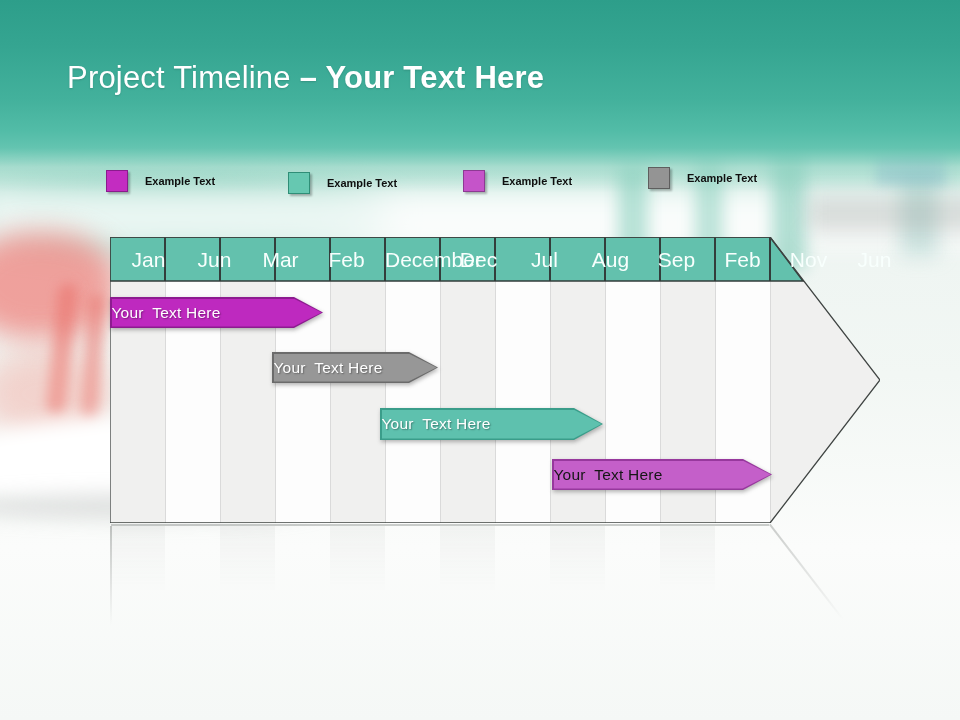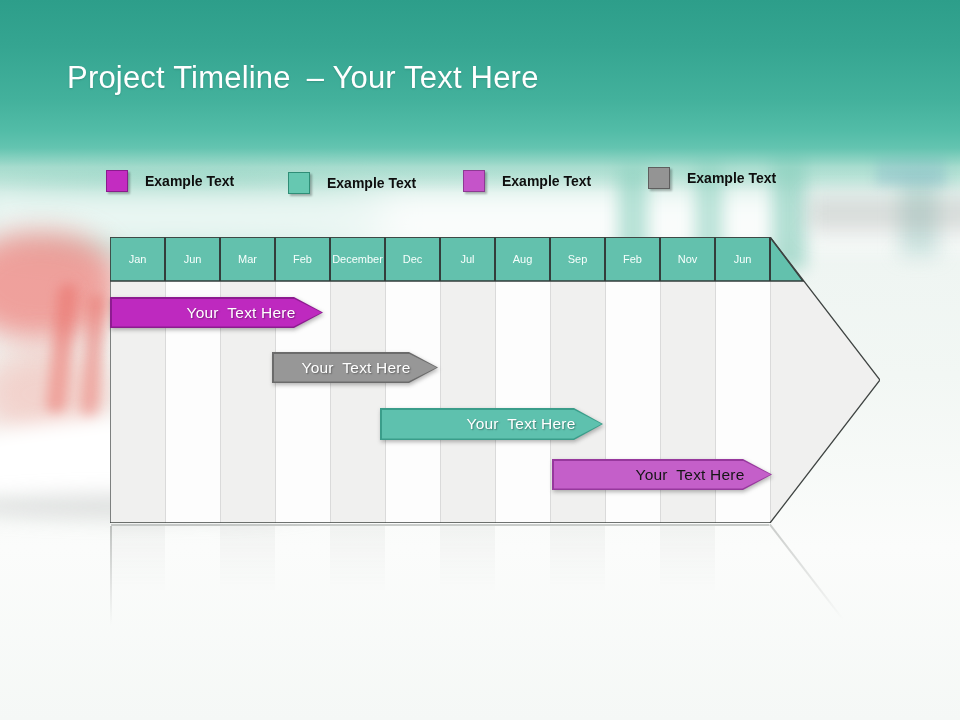--- a/index.html
+++ b/index.html
@@ -34,42 +34,42 @@
   .tube-shadow{left:-40px;top:494px;width:360px;height:24px;border-radius:50%;
       background:rgba(168,173,170,.38);filter:blur(10px);}
 
   
   .header-band{position:absolute;left:0;top:0;width:960px;height:192px;
       background:linear-gradient(180deg,#2d9e8a 0%,#35a591 24%,#43b19c 52%,#52bca7 68%,
                  rgba(88,192,171,.85) 77%,rgba(150,215,198,.45) 87%,rgba(232,246,241,0) 100%);}
   .title{position:absolute;left:67px;top:60px;font-size:31px;color:#ffffff;white-space:nowrap;
       text-shadow:0 1px 2px rgba(0,0,0,.15);letter-spacing:.2px;}
   .title .t-main{font-weight:400;}
-  .title .t-suffix{font-weight:400;margin-left:16px;}
+  .title .t-suffix{font-weight:700;margin-left:9px;}
 
   
   .legend-item{position:absolute;display:flex;align-items:center;}
   .legend-item .swatch{width:20px;height:20px;flex:0 0 20px;box-shadow:1.5px 1.5px 2px rgba(0,0,0,.28);}
-  .legend-item .lg-label{margin-left:17px;font-size:14px;font-weight:700;color:#0e0e0e;line-height:20px;white-space:nowrap;}
+  .legend-item .lg-label{margin-left:17px;font-size:11px;font-weight:700;color:#0e0e0e;line-height:20px;white-space:nowrap;}
   .li-1{left:106px;top:170px;} .li-2{left:288px;top:172px;} .li-3{left:463px;top:170px;} .li-4{left:648px;top:167px;}
   .sw-1{background:#c32cc1;border:1.5px solid #8a1b8d;}
   .sw-2{background:#66c8b1;border:1.5px solid #2f8e77;}
   .sw-3{background:#c554c9;border:1.5px solid #8d3a93;}
   .sw-4{background:#949494;border:1.5px solid #5e5e5e;}
 
   
   .chart{position:absolute;left:110px;top:237px;width:770px;height:286px;}
   .chart svg{position:absolute;left:0;top:0;}
   .months{position:absolute;left:0;top:0;width:660px;height:44px;display:flex;}
-  .month-cell{flex:0 0 55px;width:55px;text-align:center;line-height:45px;font-size:11px;color:#f8fffd;}
+  .month-cell{flex:0 0 55px;width:55px;text-align:center;line-height:45px;font-size:21px;color:#f8fffd;margin-left:11px;}
 
   .bar{position:absolute;filter:drop-shadow(1.5px 2px 2px rgba(40,40,40,.35));}
   .bar .bar-border{position:absolute;inset:0;
       clip-path:polygon(0 0,calc(100% - 29px) 0,100% 50%,calc(100% - 29px) 100%,0 100%);}
-  .bar .bar-fill{position:absolute;inset:1.5px;display:flex;align-items:center;justify-content:flex-end;
+  .bar .bar-fill{position:absolute;inset:1.5px;display:flex;align-items:center;justify-content:flex-start;
       clip-path:polygon(0 0,calc(100% - 28px) 0,100% 50%,calc(100% - 28px) 100%,0 100%);}
   .bar .bar-label{font-size:15.5px;white-space:pre;padding-right:26px;letter-spacing:.2px;}
   .bar-light .bar-label{color:#ffffff;text-shadow:1px 1px 1.5px rgba(0,0,0,.35);}
   .bar-dark .bar-label{color:#161616;}
   .bar-1{left:110px;top:297px;width:213px;height:31px;}
   .bar-1 .bar-border{background:#8d1b90;} .bar-1 .bar-fill{background:#be29bf;}
   .bar-2{left:272px;top:352px;width:166px;height:31px;}
   .bar-2 .bar-border{background:#6b6b6b;} .bar-2 .bar-fill{background:#979797;}
   .bar-3{left:380px;top:408px;width:223px;height:32px;}
   .bar-3 .bar-border{background:#3a9d8a;} .bar-3 .bar-fill{background:#5ec1ae;}

